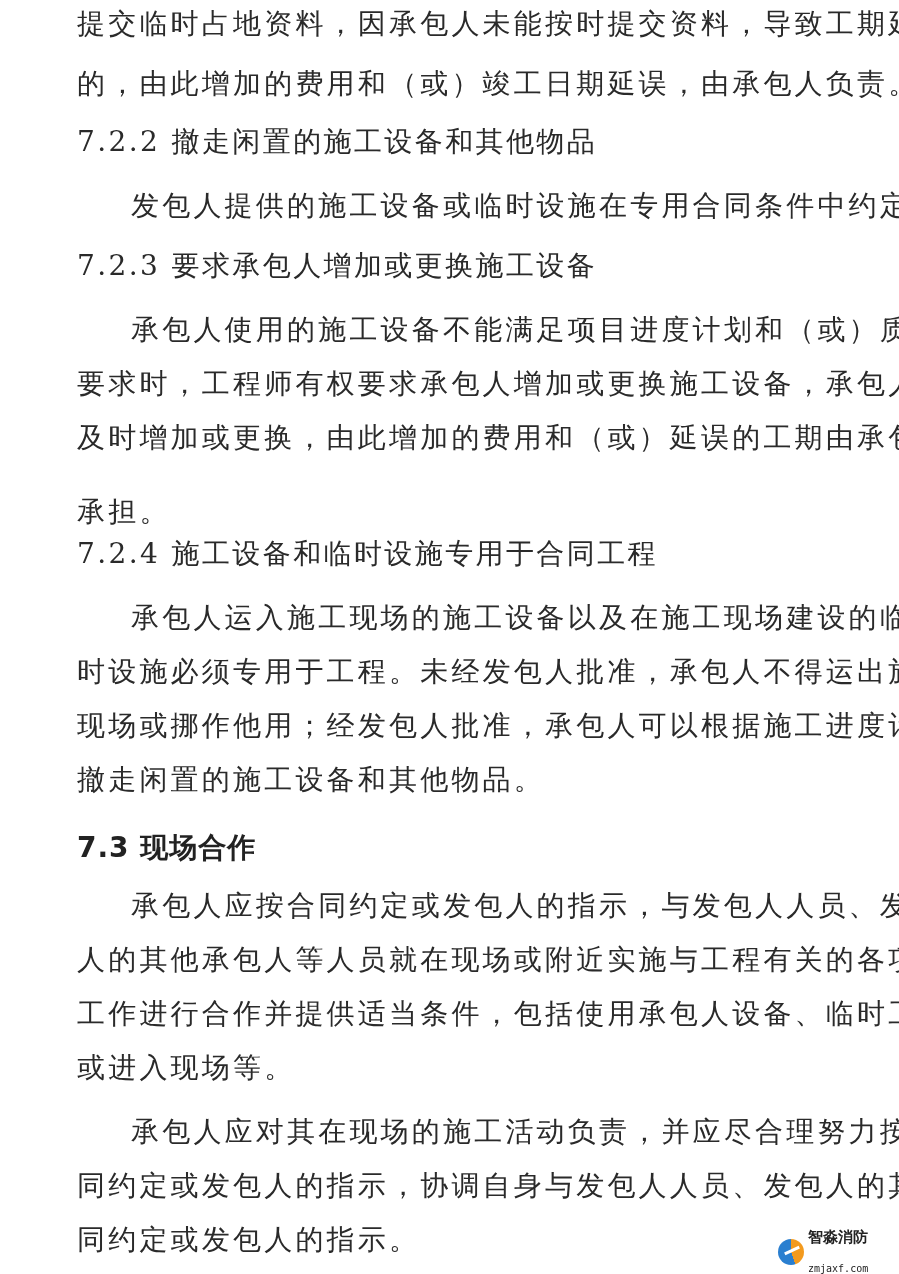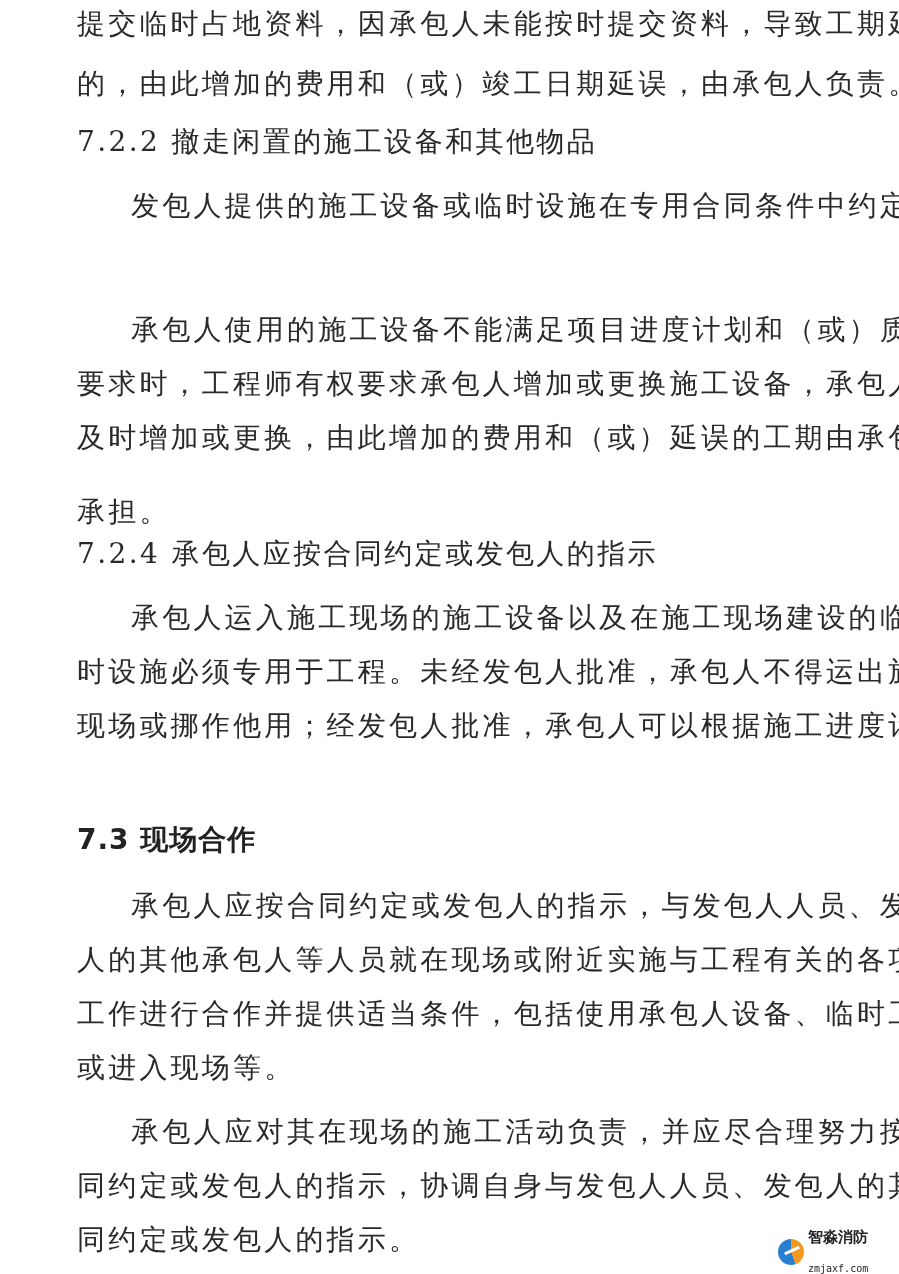--- a/index.html
+++ b/index.html
@@ -33,20 +33,21 @@
   .indent { left: 131px; }
   .heading-sub {
     letter-spacing: 2.4px;
   }
   .heading-main {
     font-family: "DejaVu Sans", "Liberation Sans", sans-serif;
     font-weight: bold;
     font-size: 28px;
     letter-spacing: 1px;
     color: #222;
+    margin-top: 8px;
   }
   .watermark {
     position: absolute;
     left: 778px;
     top: 1234px;
     width: 115px;
     height: 36px;
     display: flex;
     align-items: center;
   }
@@ -89,29 +90,31 @@
 <body>
 
 <div class="page">
 
   <div class="line" style="top:4px">提交临时占地资料，因承包人未能按时提交资料，导致工期延误</div>
   <div class="line" style="top:64px">的，由此增加的费用和（或）竣工日期延误，由承包人负责。</div>
 
   <div class="line heading-sub" style="top:122px">7.2.2 撤走闲置的施工设备和其他物品</div>
   <div class="line indent" style="top:186px">发包人提供的施工设备或临时设施在专用合同条件中约定。</div>
 
+  <div class="line heading-sub" style="top:246px">7.2.3 要求承包人增加或更换施工设备</div>
   <div class="line indent" style="top:310px">承包人使用的施工设备不能满足项目进度计划和（或）质量</div>
   <div class="line" style="top:364px">要求时，工程师有权要求承包人增加或更换施工设备，承包人应</div>
   <div class="line" style="top:418px">及时增加或更换，由此增加的费用和（或）延误的工期由承包人</div>
   <div class="line" style="top:492px">承担。</div>
 
-  <div class="line heading-sub" style="top:534px">7.2.4 承包人应按合同约定或发包人的指示</div>
+  <div class="line heading-sub" style="top:534px">7.2.4 施工设备和临时设施专用于合同工程</div>
   <div class="line indent" style="top:598px">承包人运入施工现场的施工设备以及在施工现场建设的临</div>
   <div class="line" style="top:652px">时设施必须专用于工程。未经发包人批准，承包人不得运出施工</div>
   <div class="line" style="top:706px">现场或挪作他用；经发包人批准，承包人可以根据施工进度计划</div>
+  <div class="line" style="top:760px">撤走闲置的施工设备和其他物品。</div>
 
   <div class="line heading-main" style="top:820px">7.3 现场合作</div>
   <div class="line indent" style="top:886px">承包人应按合同约定或发包人的指示，与发包人人员、发包</div>
   <div class="line" style="top:940px">人的其他承包人等人员就在现场或附近实施与工程有关的各项</div>
   <div class="line" style="top:994px">工作进行合作并提供适当条件，包括使用承包人设备、临时工程</div>
   <div class="line" style="top:1048px">或进入现场等。</div>
 
   <div class="line indent" style="top:1112px">承包人应对其在现场的施工活动负责，并应尽合理努力按合</div>
   <div class="line" style="top:1166px">同约定或发包人的指示，协调自身与发包人人员、发包人的其他</div>
   <div class="line" style="top:1220px">同约定或发包人的指示。</div>

